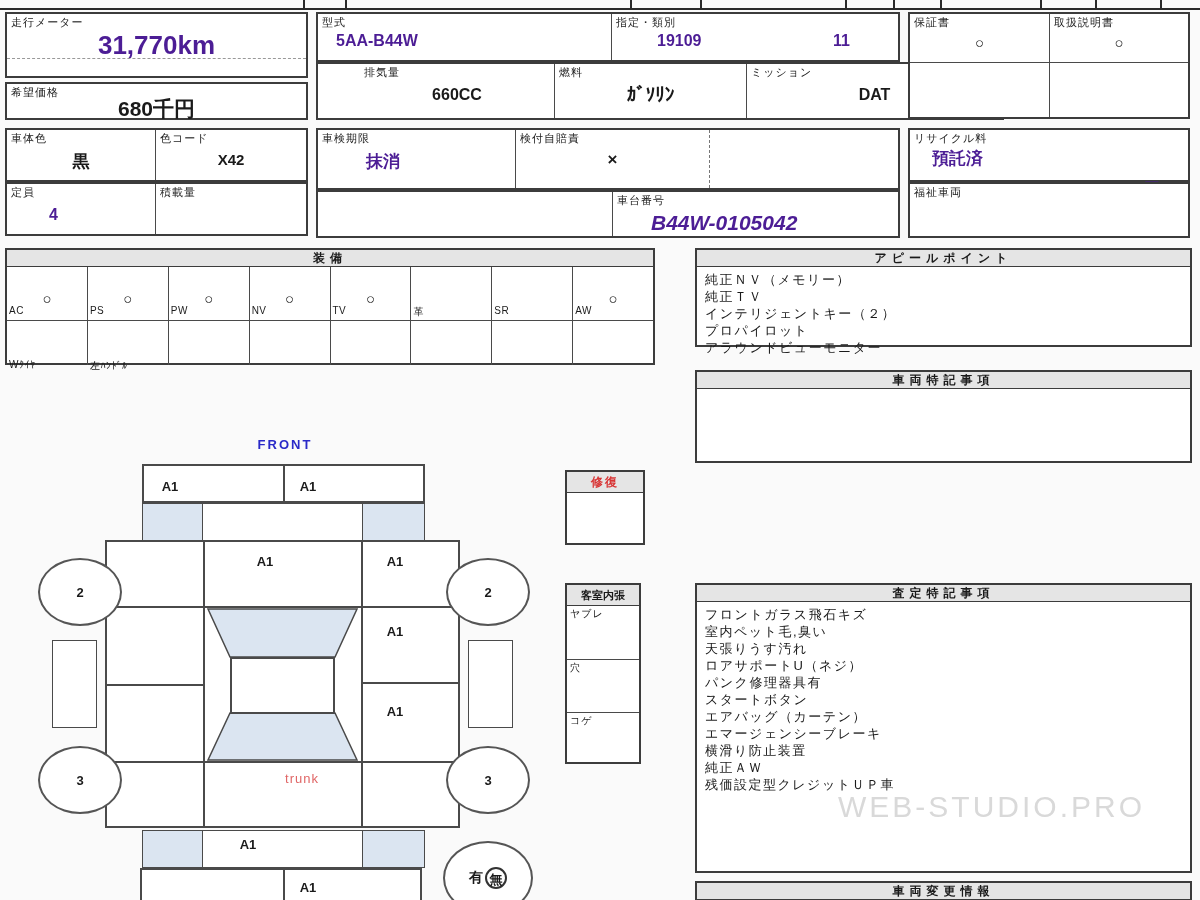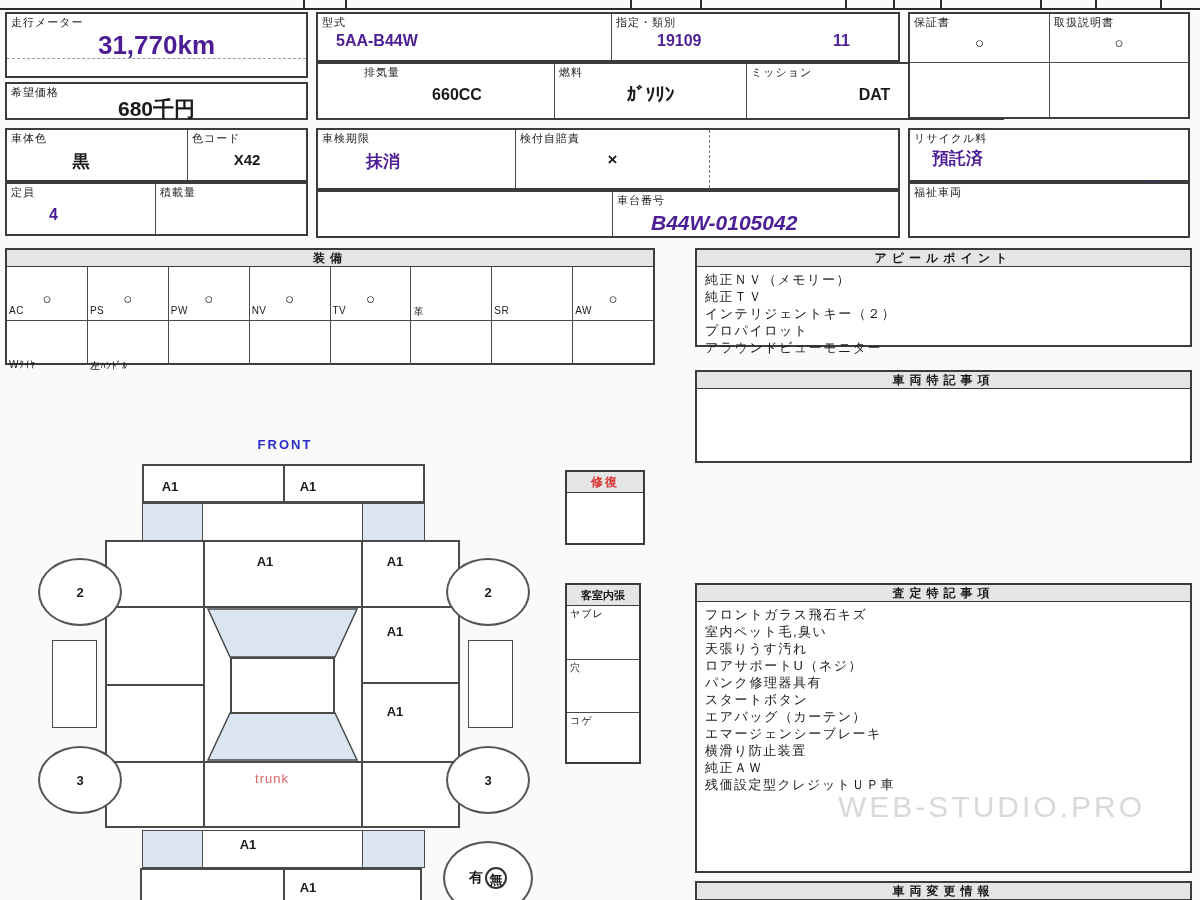--- a/index.html
+++ b/index.html
@@ -66,21 +66,21 @@
     <span class="lbl">希望価格</span>
     <div class="cval" style="padding-top:11px;font-size:21px;">680千円</div>
   </div>
 
   <div class="box" style="left:5px;top:128px;width:303px;height:54px;">
     <div class="cellrow">
       <div class="cell" style="width:148px;">
         <span class="lbl">車体色</span>
         <div class="cval" style="padding-top:20px;font-size:17px;">黒</div>
       </div>
-      <div class="cell bl" style="flex:1;margin-left:32px;">
+      <div class="cell bl" style="flex:1;">
         <span class="lbl">色コード</span>
         <div class="cval" style="padding-top:21px;font-size:15px;">X42</div>
       </div>
     </div>
   </div>
 
   <div class="box" style="left:5px;top:182px;width:303px;height:54px;">
     <div class="cellrow">
       <div class="cell" style="width:148px;">
         <span class="lbl">定員</span>
@@ -326,21 +326,21 @@
       <polygon points="13,4 162,4 140,52 35,52" fill="#dbe5f1" stroke="#4a4a4a" stroke-width="1.5"></polygon>
       <polygon points="35,108 140,108 162,155 13,155" fill="#dbe5f1" stroke="#4a4a4a" stroke-width="1.5"></polygon>
     </svg>
     <div class="drect" style="left:230px;top:657px;width:105px;height:57px;"></div>
 
     <div class="dmark" style="left:245px;top:554px;width:40px;">A1</div>
     <div class="dmark" style="left:375px;top:554px;width:40px;">A1</div>
     <div class="dmark" style="left:375px;top:624px;width:40px;">A1</div>
     <div class="dmark" style="left:375px;top:704px;width:40px;">A1</div>
 
-    <div class="dmark" style="left:232px;top:771px;width:80px;color:#e06666;font-weight:normal;letter-spacing:1px;">trunk</div>
+    <div class="dmark" style="left:262px;top:771px;width:80px;color:#e06666;font-weight:normal;letter-spacing:1px;">trunk</div>
 
     <div class="drect" style="left:52px;top:640px;width:45px;height:88px;border-width:1.5px;"></div>
     <div class="drect" style="left:468px;top:640px;width:45px;height:88px;border-width:1.5px;"></div>
 
     <div class="wheel" style="left:38px;top:558px;width:84px;height:68px;">2</div>
     <div class="wheel" style="left:446px;top:558px;width:84px;height:68px;">2</div>
     <div class="wheel" style="left:38px;top:746px;width:84px;height:68px;">3</div>
     <div class="wheel" style="left:446px;top:746px;width:84px;height:68px;">3</div>
 
     <div class="dcell dblue" style="left:142px;top:830px;width:61px;height:38px;"></div>

